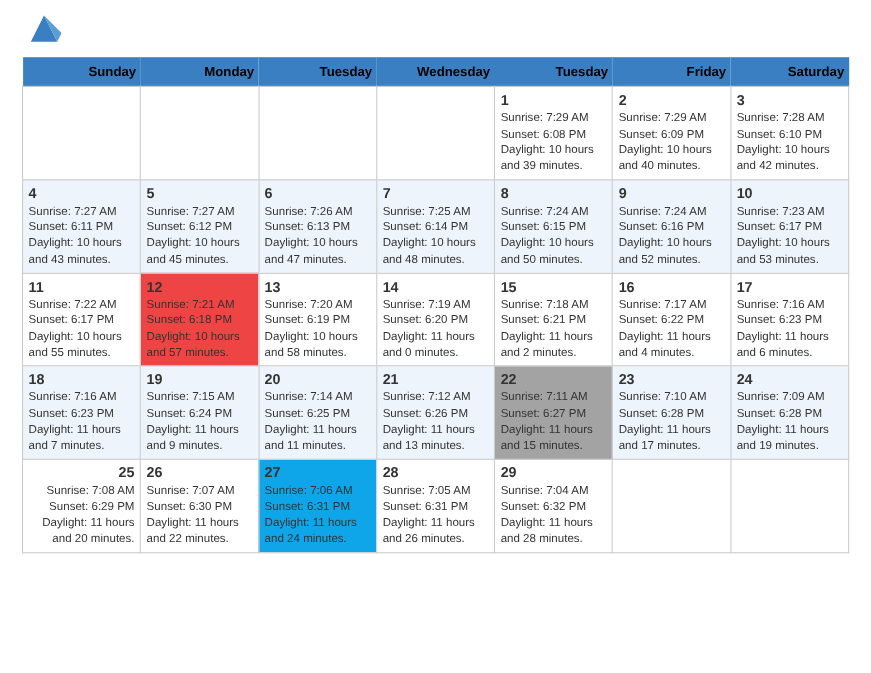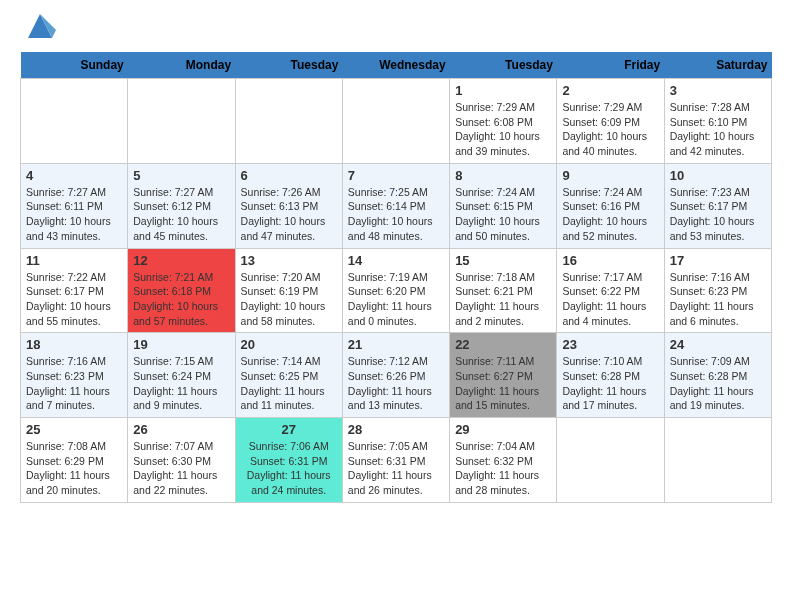--- a/index.html
+++ b/index.html
@@ -208,29 +208,29 @@
         <td style="background-color: rgb(237, 244, 251);">
           <span class="day-number">23</span>
           <div class="day-info">Sunrise: 7:10 AM<br>Sunset: 6:28 PM<br>Daylight: 11 hours and 17 minutes.</div>
         </td>
         <td style="background-color: rgb(237, 244, 251);">
           <span class="day-number">24</span>
           <div class="day-info">Sunrise: 7:09 AM<br>Sunset: 6:28 PM<br>Daylight: 11 hours and 19 minutes.</div>
         </td>
       </tr>
       <tr>
-        <td style="background-color: rgb(255, 255, 255);">
+        <td style="background-color: rgb(255, 255, 255); text-align: right;">
           <span class="day-number">25</span>
           <div class="day-info">Sunrise: 7:08 AM<br>Sunset: 6:29 PM<br>Daylight: 11 hours and 20 minutes.</div>
         </td>
         <td style="background-color: rgb(255, 255, 255);">
           <span class="day-number">26</span>
           <div class="day-info">Sunrise: 7:07 AM<br>Sunset: 6:30 PM<br>Daylight: 11 hours and 22 minutes.</div>
         </td>
-        <td style="background-color: #5eead4; text-align: center;">
+        <td style="background-color: #0ea5e9;">
           <span class="day-number">27</span>
           <div class="day-info">Sunrise: 7:06 AM<br>Sunset: 6:31 PM<br>Daylight: 11 hours and 24 minutes.</div>
         </td>
         <td style="background-color: rgb(255, 255, 255);">
           <span class="day-number">28</span>
           <div class="day-info">Sunrise: 7:05 AM<br>Sunset: 6:31 PM<br>Daylight: 11 hours and 26 minutes.</div>
         </td>
         <td style="background-color: rgb(255, 255, 255);">
           <span class="day-number">29</span>
           <div class="day-info">Sunrise: 7:04 AM<br>Sunset: 6:32 PM<br>Daylight: 11 hours and 28 minutes.</div>

